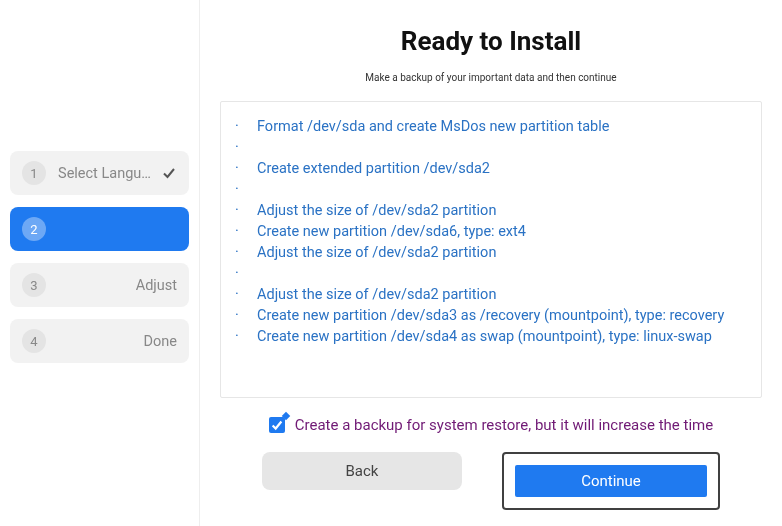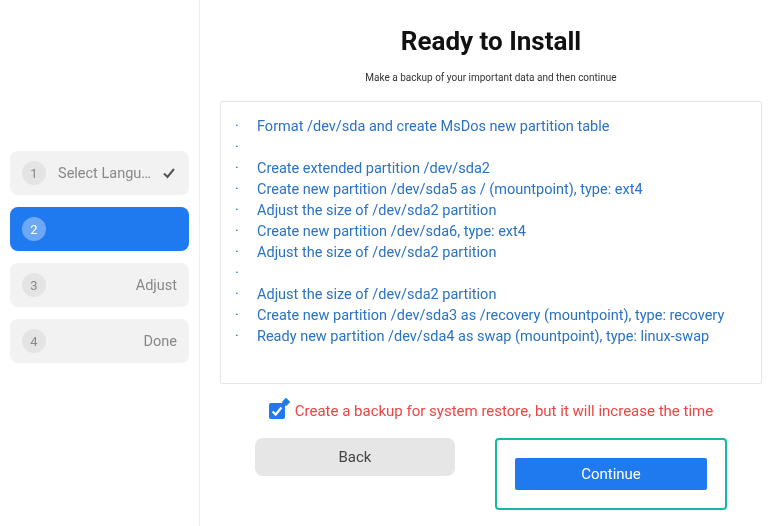--- a/index.html
+++ b/index.html
@@ -92,21 +92,21 @@
     padding-left: 4px;
   }
   .op-bullet { flex: 0 0 6px; }
   .backup-row {
     display: flex;
     align-items: center;
     justify-content: center;
     gap: 10px;
     margin-top: 18px;
     font-size: 15px;
-    color: #ef4444;
+    color: #701a75;
   }
   .checkbox {
     width: 16px; height: 16px;
     border-radius: 2px;
     background: #1f7af0;
     display:flex; align-items:center; justify-content:center;
     position: relative;
     cursor: pointer;
   }
   .checkbox svg { width: 14px; height: 14px; stroke:#fff; stroke-width:2.5; }
@@ -127,22 +127,22 @@
     border-radius: 8px;
     font-size: 15px;
     display: flex; align-items:center; justify-content:center;
     cursor: pointer;
   }
   .btn-back {
     background: #e6e6e6;
     color: #444;
   }
   .btn-continue-wrap {
-    padding: 18px;
-    border: 2px solid #14b8a6;
+    padding: 11px;
+    border: 2px solid #404040;
     border-radius: 4px;
     text-align: center;
   }
   .btn-continue {
     background: #1f7af0;
     color: #fff;
     width: 192px;
     height: 32px;
     border-radius: 2px;
   }
@@ -186,21 +186,20 @@
       </div>
       <div class="op-row">
         <span class="op-bullet">·</span>
       </div>
       <div class="op-row">
         <span class="op-bullet">·</span>
         <span>Create extended partition /dev/sda2</span>
       </div>
       <div class="op-row">
         <span class="op-bullet">·</span>
-        <span>Create new partition /dev/sda5 as / (mountpoint), type: ext4</span>
       </div>
       <div class="op-row">
         <span class="op-bullet">·</span>
         <span>Adjust the size of /dev/sda2 partition</span>
       </div>
       <div class="op-row">
         <span class="op-bullet">·</span>
         <span>Create new partition /dev/sda6, type: ext4</span>
       </div>
       <div class="op-row">
@@ -213,21 +212,21 @@
       <div class="op-row">
         <span class="op-bullet">·</span>
         <span>Adjust the size of /dev/sda2 partition</span>
       </div>
       <div class="op-row">
         <span class="op-bullet">·</span>
         <span>Create new partition /dev/sda3 as /recovery (mountpoint), type: recovery</span>
       </div>
       <div class="op-row">
         <span class="op-bullet">·</span>
-        <span>Ready new partition /dev/sda4 as swap (mountpoint), type: linux-swap</span>
+        <span>Create new partition /dev/sda4 as swap (mountpoint), type: linux-swap</span>
       </div>
     </div>
 
   <div class="backup-row">
     <span class="checkbox">
       <svg viewBox="0 0 16 16" fill="none">
           <path d="M3 8.5 L6.5 12 L13 4"></path>
         </svg>
       <span class="checkbox-pencil"></span>
     </span>

